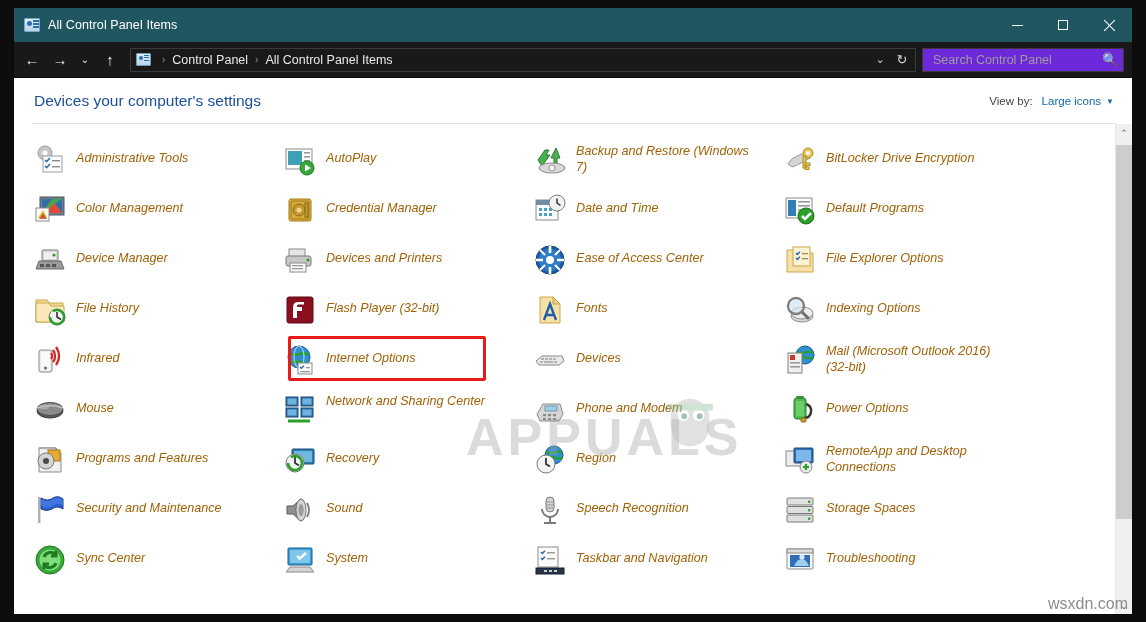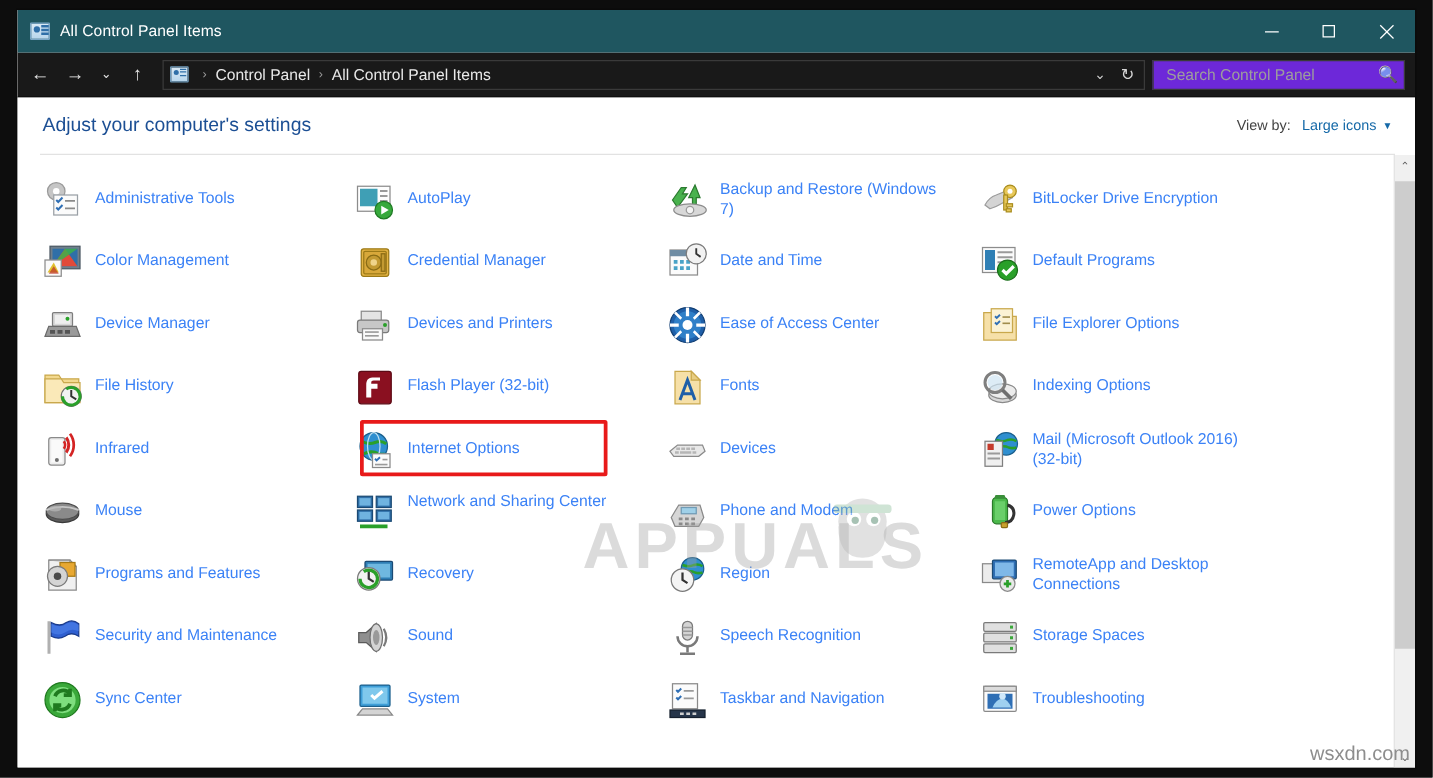--- a/index.html
+++ b/index.html
@@ -214,25 +214,26 @@
     padding-top: 2px;
     position: relative;
   }
   .cp-icon {
     width: 32px; height: 32px;
     flex: none;
     position: relative;
     margin-top: 1px;
   }
   .cp-label {
-    color: #3b82f6;
+    color: #a16207;
     font-size: 12.6px;
     line-height: 16px;
     padding-top: 7px;
     max-width: 178px;
+    font-style: italic;
   }
   .cp-item.two-line .cp-label { padding-top: 0px; }
 
   
   .highlight-box {
     position: absolute;
     left: 274px; top: 212px;
     width: 198px; height: 45px;
     border: 3px solid #e81a1a;
     border-radius: 2px;
@@ -335,21 +336,21 @@
 
     <div class="searchbox">
       <input type="text" placeholder="Search Control Panel" style="">
       <span class="search-icon">🔍</span>
     </div>
   </div>
 
   <div class="content">
 
     <div class="header-row">
-      <div class="page-title">Adjust your computer's settings</div>
+      <div class="page-title">Devices your computer's settings</div>
       <div class="viewby">
         <span class="viewby-label">View by:</span>
         <span class="viewby-value">Large icons</span>
         <span class="viewby-caret">▼</span>
       </div>
     </div>
 
     <div class="divider"></div>
 
     <div class="grid-wrap">

